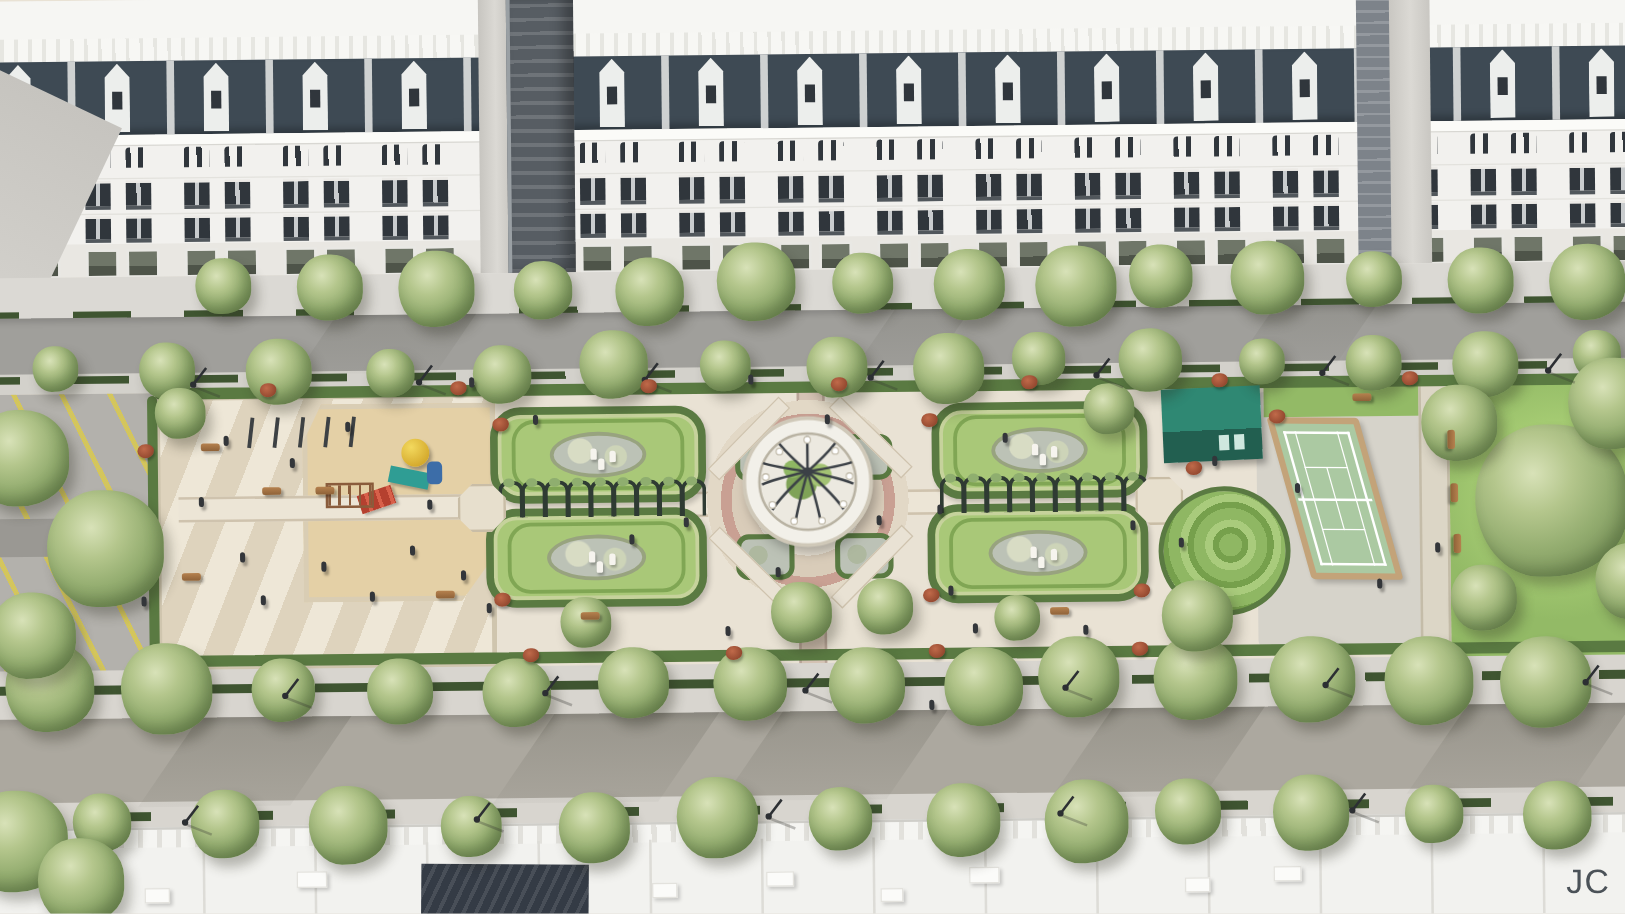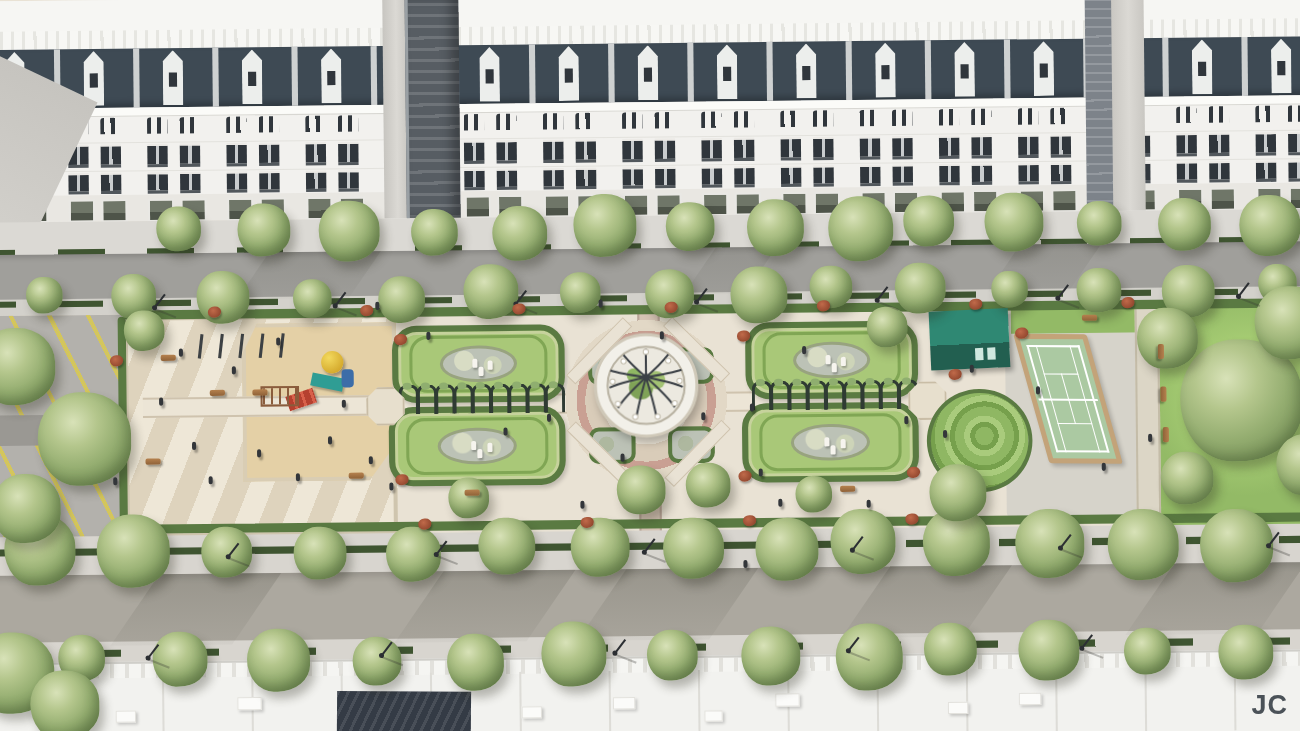--- a/index.html
+++ b/index.html
@@ -140,21 +140,21 @@
   .lamp::before{content:"";position:absolute;left:3px;top:3px;width:22px;height:2px;background:rgba(50,50,45,.3);
     transform:rotate(22deg);transform-origin:left;}
   .bench{position:absolute;width:15px;height:6px;background:linear-gradient(#b5814e,#8f6238);border-radius:2px;
     box-shadow:2px 2px 2px rgba(0,0,0,.3);}
   .shrub{position:absolute;width:13px;height:11px;border-radius:50% 45% 55% 50%;
     background:radial-gradient(circle at 40% 35%,#c06a4a,#93482f 72%);box-shadow:1px 2px 2px rgba(0,0,0,.3);}
   .statue{position:absolute;width:5px;height:9px;background:#f6f4ee;border-radius:2px 2px 1px 1px;box-shadow:1px 2px 2px rgba(0,0,0,.25);}
 
   
   #logo{position:absolute;right:12px;bottom:10px;display:flex;align-items:center;gap:7px;z-index:50;}
-  #logo .jc{font-size:27px;font-weight:700;letter-spacing:1px;color:var(--logo_gray);}
+  #logo .jc{font-size:27px;font-weight:400;letter-spacing:1px;color:var(--logo_gray);}
   #logo .badge{font-size:26px;font-weight:800;color:#fff;background:var(--logo_teal);
     padding:2px 12px 5px;border-radius:10px;letter-spacing:.5px;}
 </style>
 </head>
 <body>
 
 <div id="frame">
   <div id="tilt">
 
     <section id="buildings-north">

